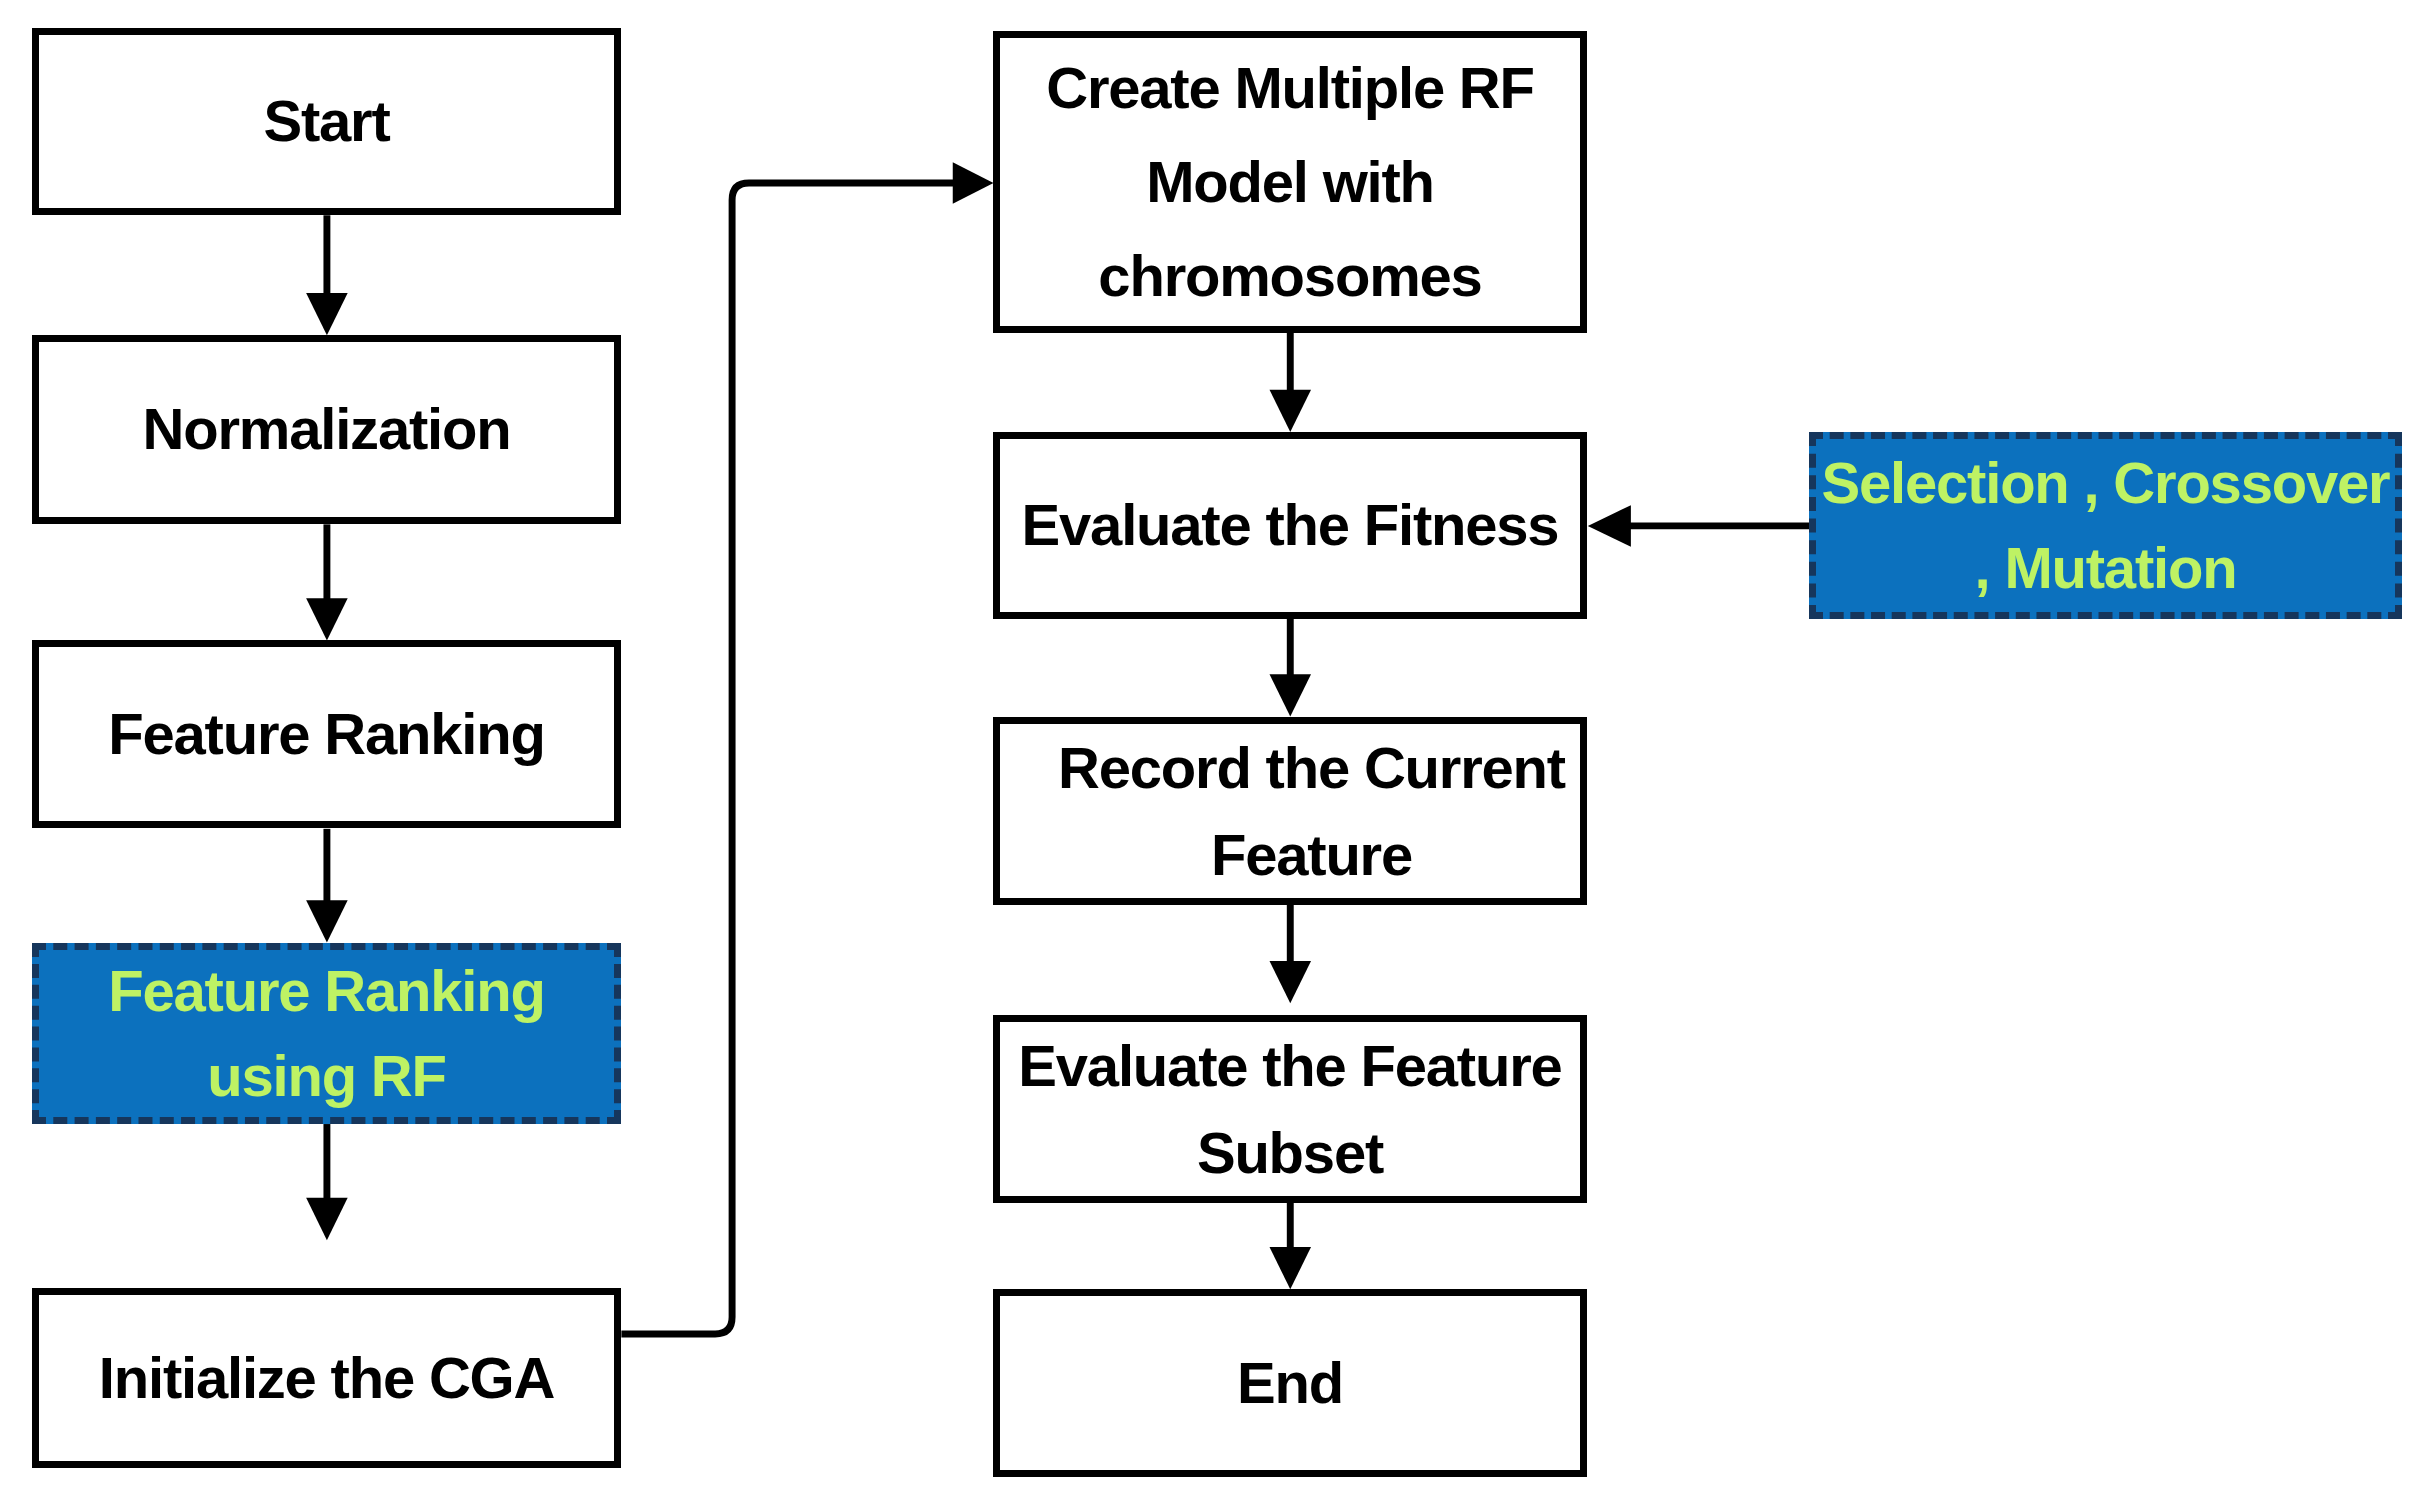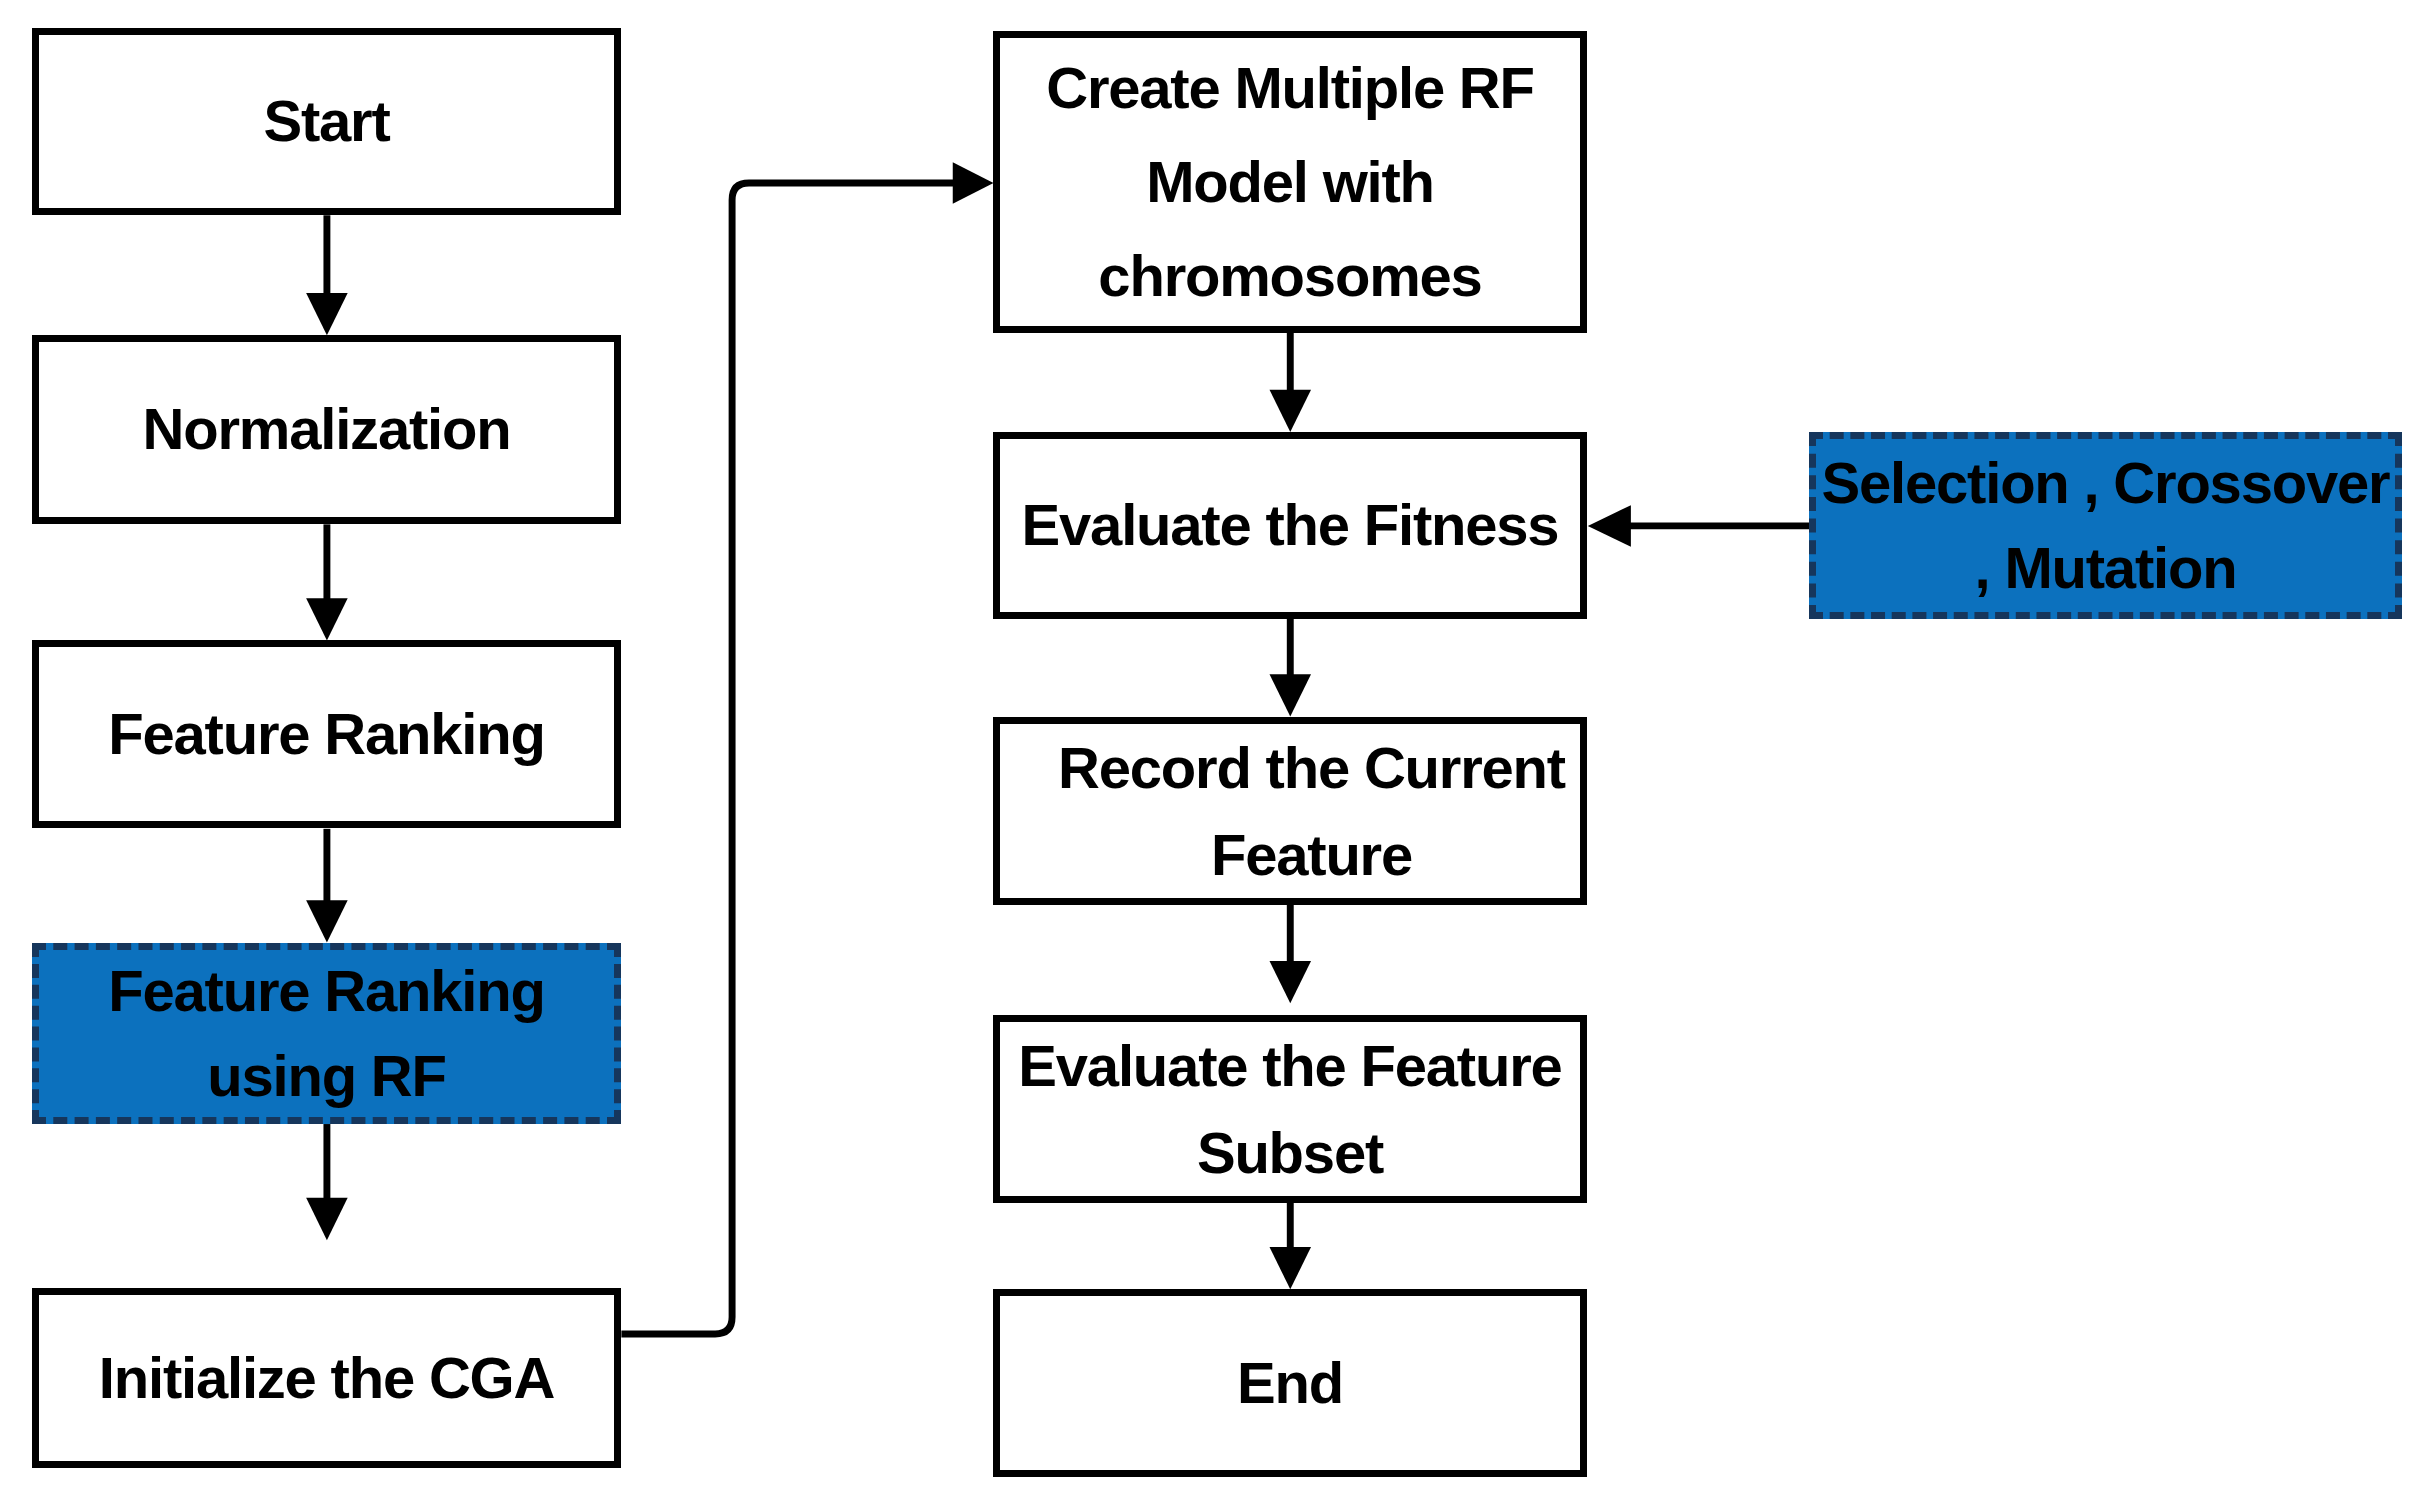--- a/index.html
+++ b/index.html
@@ -29,21 +29,21 @@
     font-size: 58px;
     letter-spacing: -1.2px;
     color: #000000;
     line-height: 1.6;
     z-index: 2;
   }
   .node span { display: block; white-space: nowrap; }
   .node.blue {
     background: #0C71BE;
     border: 7px dashed #16365C;
-    color: #000000;
+    color: #bef264;
   }
   
   .n-start            { left: 32px;  top: 28.4px;   width: 589px; height: 187px; }
   .n-normalization    { left: 32px;  top: 335px;  width: 589px; height: 189px; }
   .n-feature-ranking  { left: 32px;  top: 640px;  width: 589px; height: 188px; }
   .n-feature-rank-rf  { left: 32px;  top: 943px; width: 589px; height: 181px; line-height: 1.45; }
   .n-initialize-cga   { left: 32px;  top: 1240px; width: 589px; height: 180px; margin-top: 48px; }
   
   .n-create-rf        { left: 993px; top: 31px;   width: 594px; height: 302px; line-height: 1.62; }
   .n-evaluate-fitness { left: 993px; top: 432px;  width: 594px; height: 187px; }

